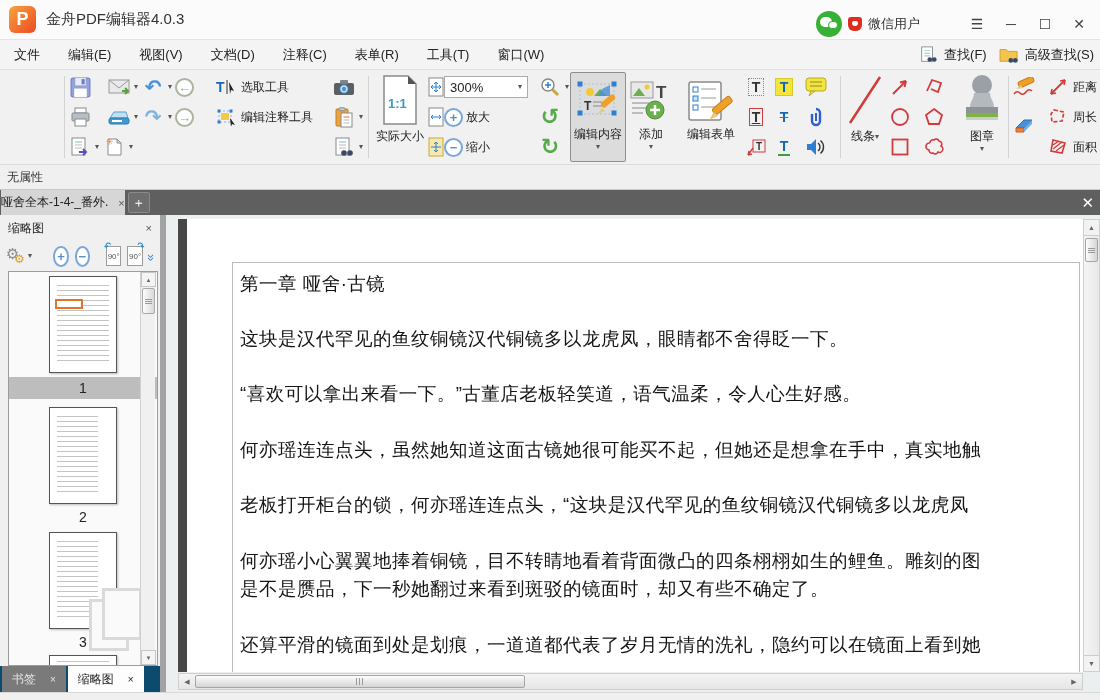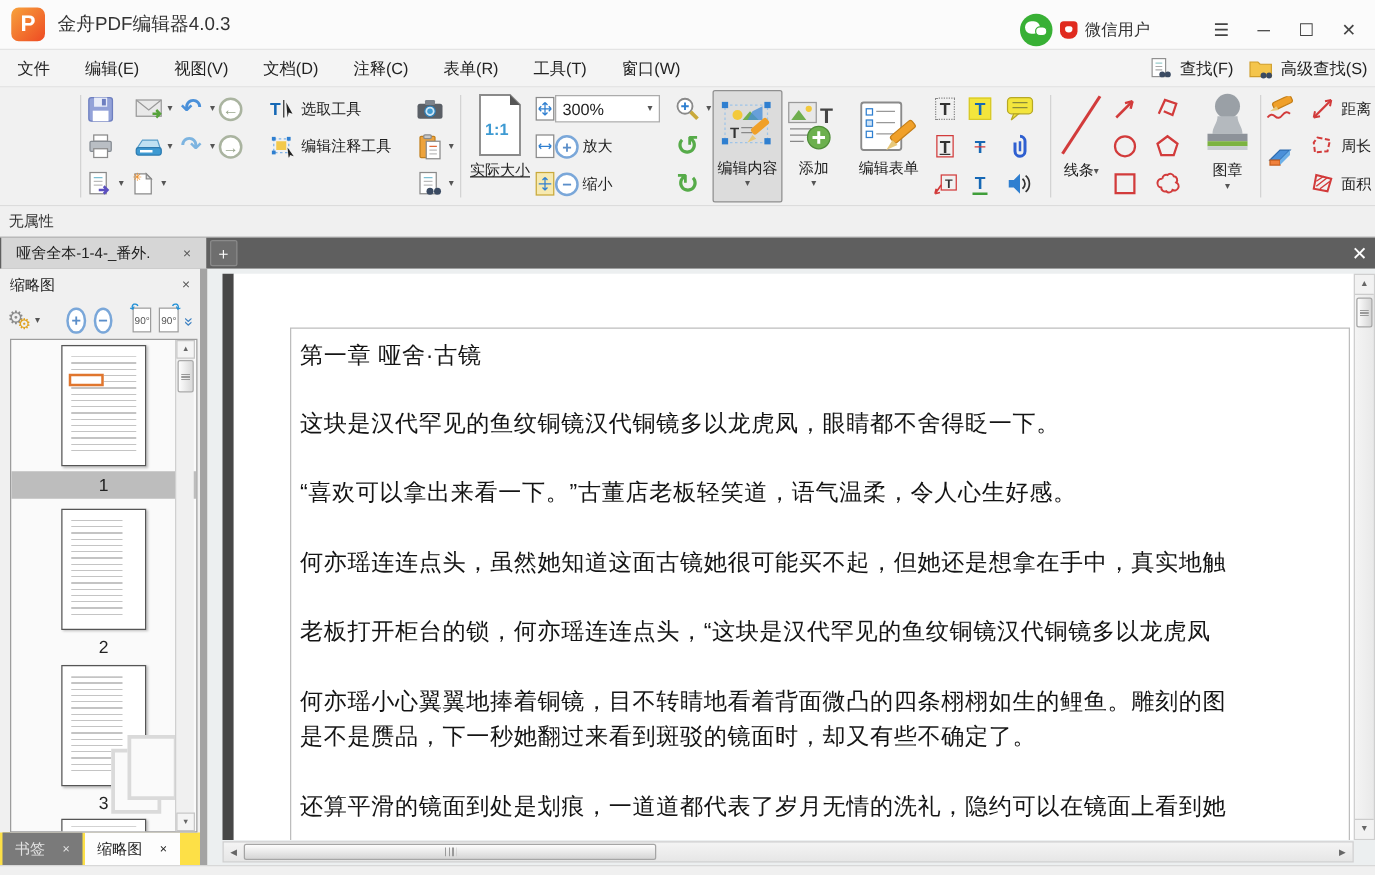--- a/index.html
+++ b/index.html
@@ -44,21 +44,21 @@
   .bigbtn .tlabel { margin-top:3px; }
   .zoombox { width:84px; height:22px; background:#fff; border:1px solid #ababab; display:flex; align-items:center; justify-content:space-between; padding:0 5px; font-size:13px; }
   .redT { font-weight:bold; font-size:14px; }
 
   
   .propbar { position:absolute; left:0; top:165px; width:1100px; height:25px; background:#f0f0f0; border-bottom:1px solid #c9c9c9; display:flex; align-items:center; }
   .propbar span { margin-left:7px; font-size:12px; color:#333; }
 
   
   .tabbar { position:absolute; left:0; top:190px; width:1100px; height:25px; background:#5f5f5f; display:flex; align-items:center; }
-  .doctab { height:25px; background:#d6d6d6; color:#222; font-size:12px; display:flex; align-items:center; padding:0 12px; gap:26px; margin-left:1px; }
+  .doctab { height:25px; background:#d6d6d6; color:#222; font-size:12px; display:flex; align-items:center; padding:0 0; gap:10px; margin-left:1px; }
   .doctab .x { font-size:11px; color:#555; }
   .newtab { width:22px; height:21px; margin-left:3px; background:#6e6e6e; border:1px solid #8a8a8a; color:#fff; font-size:13px; display:flex; align-items:center; justify-content:center; border-radius:2px; }
   .tab-close-right { position:absolute; right:6px; color:#fff; font-size:15px; font-weight:bold; }
 
   
   .main { position:absolute; left:0; top:215px; width:1100px; height:477px; display:flex; }
 
   
   .sidebar { width:166px; height:477px; background:#f0f0f0; border-right:6px solid #a3a3a3; position:relative; display:flex; flex-direction:column; }
   .panel-header { height:26px; display:flex; align-items:center; justify-content:space-between; padding:0 8px; }
@@ -83,21 +83,21 @@
   .tnum-sel { width:100%; height:22px; background:#bdbdbd; display:flex; align-items:center; justify-content:center; font-size:14px; color:#222; margin-top:4px; }
   .tnum { height:22px; display:flex; align-items:center; justify-content:center; font-size:14px; color:#222; margin-top:2px; }
   .watermark { position:absolute; right:28px; bottom:14px; width:40px; height:52px; border:3px solid #dadada; background:#fafafa; }
   .watermark::after { content:""; position:absolute; left:10px; top:-14px; width:34px; height:46px; border:3px solid #dadada; background:#fafafa; }
   .sb-vscroll { position:absolute; right:2px; top:0; bottom:0; width:15px; background:#f0f0f0; border-left:1px solid #d0d0d0; }
   .sb-arrow { width:15px; height:15px; background:#f4f4f4; border:1px solid #c6c6c6; color:#666; font-size:6px; display:flex; align-items:center; justify-content:center; }
   .sb-thumb { width:13px; height:26px; margin:1px; background:linear-gradient(90deg,#fdfdfd,#d8d8d8); border:1px solid #a9a9a9; border-radius:2px; display:flex; align-items:center; justify-content:center; }
   .grip { width:7px; height:5px; background:repeating-linear-gradient(#9a9a9a 0 1px, transparent 1px 2px); }
   .sb-down { position:absolute; bottom:0; }
 
-  .panel-tabs { height:26px; background:#fde047; display:flex; align-items:center; padding-top:0; }
+  .panel-tabs { height:26px; background:#0c4a6e; display:flex; align-items:center; padding-top:0; }
   .ptab { height:26px; display:flex; align-items:center; gap:14px; padding:0 10px; font-size:12px; }
   .ptab.inactive { background:#7a7a7a; color:#e2e2e2; margin-left:2px; }
   .ptab.active { background:#fdfdfd; color:#222; margin-left:2px; }
   .ptab .x { font-size:10px; }
 
   
   .viewer { flex:1; position:relative; background:#eceff0; overflow:hidden; }
   .pageedge { position:absolute; left:12px; top:4px; bottom:20px; width:9px; background:#474747; }
   .page { position:absolute; left:21px; top:4px; right:17px; bottom:20px; background:#fff; overflow:hidden; }
   .textbox { position:absolute; left:45px; top:43px; right:3px; bottom:-6px; border:1px solid #bdbdbd; }
@@ -302,21 +302,21 @@
             <circle cx="10" cy="16" r="2.8" fill="#3a4a62"></circle>
             <circle cx="16" cy="16" r="2.8" fill="#3a4a62"></circle>
           </svg>
         </span>
       <span class="caret"></span>
     </div>
   </div>
   <div class="vsep" style="left:368px;"></div>
 
   <div class="tgroup" style="left:372px; width:56px;">
-    <div style="display:flex; flex-direction:column; align-items:center;text-decoration:underline;">
+    <div style="display:flex; flex-direction:column; align-items:center;">
       <span class="ic" style="width:44px;height:56px;">
         <svg width="40" height="52" viewBox="0 0 40 52">
             <path d="M4 2 h24 l8 8 v40 h-32 z" fill="#fff" stroke="#8a8a8a" stroke-width="1.5"></path>
             <path d="M28 2 l8 8 h-8 z" fill="#555"></path>
             <text x="8" y="34" font-size="13" font-weight="bold" fill="#3e9ad2">1:1</text>
           </svg>
       </span>
       <span class="tlabel">实际大小</span>
     </div>
   </div>

